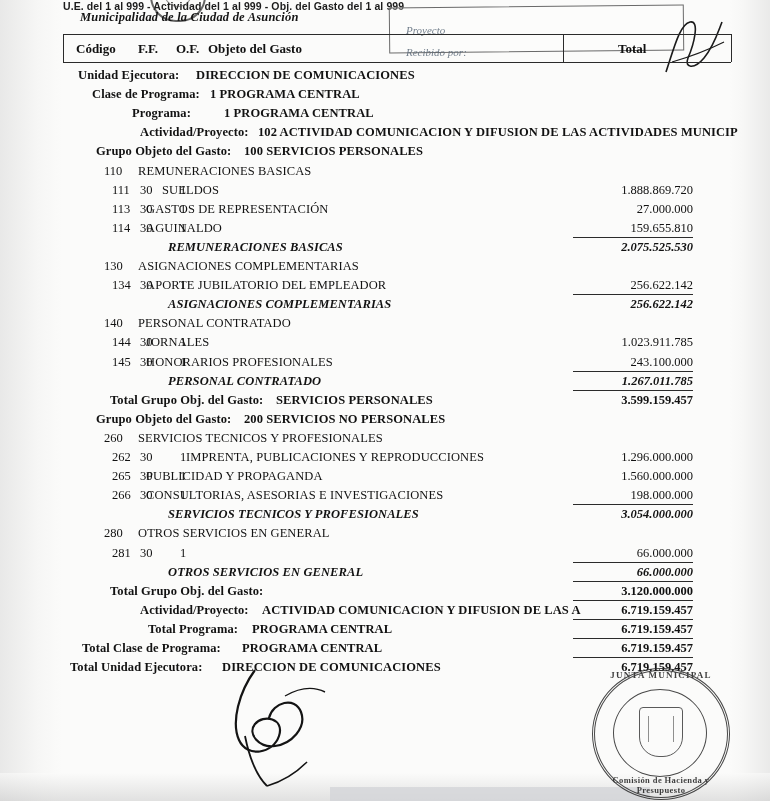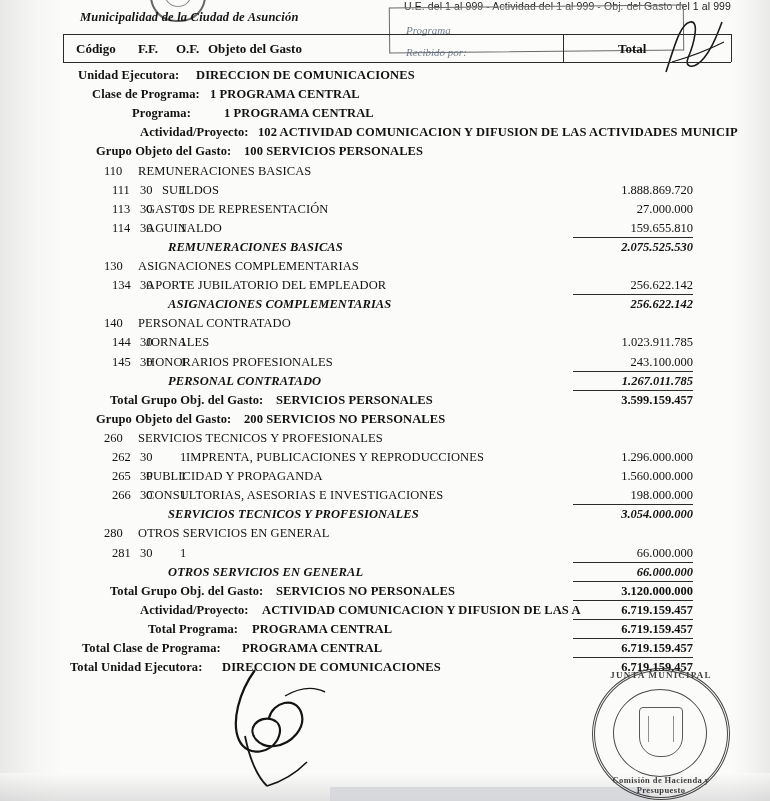--- a/index.html
+++ b/index.html
@@ -17,22 +17,23 @@
     background:#fbfbfa;
   }
   
   .scan-edge-left{position:absolute;left:0;top:0;width:62px;height:801px;background:linear-gradient(90deg,#d9d9d9 0%, #f2f2f1 60%, #fbfbfa 100%);opacity:.55;}
   .scan-edge-right{position:absolute;right:0;top:0;width:40px;height:801px;background:linear-gradient(270deg,#d8d8d8 0%, #f4f4f3 70%, #fbfbfa 100%);opacity:.5;}
   .scan-bottom{position:absolute;left:0;bottom:0;width:770px;height:28px;background:linear-gradient(0deg,#cfcfcf 0%,#fbfbfa 100%);opacity:.6;}
   .bottom-bar{position:absolute;left:330px;bottom:0;width:320px;height:14px;background:#d3d5d8;opacity:.8;}
 
   .topline{
     position:absolute;left:63px;top:0;width:668px;height:11px;
-    font-size:10.5px;letter-spacing:.1px;color:#1c1c1c;text-align:right;
+    font-size:10.5px;letter-spacing:.1px;color:#1c1c1c;text-align:left;
     font-family:"Liberation Sans", sans-serif;
+    font-weight:bold;
   }
   .muni{
     position:absolute;left:80px;top:10px;
     font-family:"Liberation Serif", serif;
     font-style:italic;font-weight:bold;font-size:12.5px;color:#141414;
     letter-spacing:.2px;
   }
   .logo{
     position:absolute;left:150px;top:-10px;width:52px;height:30px;
     border-radius:0 0 26px 26px;
@@ -114,21 +115,21 @@
   <div class="scan-edge-right"></div>
   <div class="scan-bottom"></div>
   <div class="bottom-bar"></div>
 
   <div class="topline">U.E. del 1 al 999 - Actividad del 1 al 999 - Obj. del Gasto del 1 al 999</div>
 
   <div class="logo"></div>
   <div class="muni">Municipalidad de la Ciudad de Asunción</div>
 
   <div class="stampbox"></div>
-  <div class="stamp-line" style="left:406px;top:24px;">Programa</div>
+  <div class="stamp-line" style="left:406px;top:24px;">Proyecto</div>
   <div class="stamp-line" style="left:406px;top:46px;">Recibido por:</div>
 
   <svg class="sig1" viewBox="0 0 70 60">
     <path d="M6,54 C14,30 20,6 30,4 C40,2 34,26 28,40 C24,50 34,52 44,40 C54,28 58,14 62,4" fill="none" stroke="#1b1b1b" stroke-width="1.6"></path>
     <path d="M12,44 C26,40 44,34 64,24" fill="none" stroke="#1b1b1b" stroke-width="1.2"></path>
   </svg>
 
   <div class="rule" style="left:63px;top:34px;width:668px;"></div>
   <div class="rule" style="left:63px;top:62px;width:668px;"></div>
   <div class="vrule" style="left:63px;top:34px;height:28px;"></div>
@@ -281,21 +282,20 @@
         <div class="c-of" style="left: 180px; top: 0px;">1</div>
         <div class="c-total" style="top: 0px;">66.000.000</div>
       </div>
       <div class="row" style="top: 564.6px;">
         <div class="c-desc bold ital" style="left: 168px; top: 0px;">OTROS SERVICIOS EN GENERAL</div>
         <div class="c-total bold ital" style="top: 0px;">66.000.000</div>
         <div class="sub-rule" style="top: -3px;"></div>
       </div>
       <div class="row" style="top: 583.7px;">
         <div class="c-desc bold" style="left: 110px; top: 0px;">Total Grupo Obj. del Gasto:</div>
-        <div class="c-desc bold" style="left: 276px; top: 0px;">SERVICIOS NO PERSONALES</div>
         <div class="c-total bold" style="top: 0px;">3.120.000.000</div>
         <div class="sub-rule" style="top: -3px;"></div>
       </div>
       <div class="row" style="top: 602.8px;">
         <div class="c-desc bold" style="left: 140px; top: 0px;">Actividad/Proyecto:</div>
         <div class="c-desc bold" style="left: 262px; top: 0px;">ACTIVIDAD COMUNICACION Y DIFUSION DE LAS A</div>
         <div class="c-total bold" style="top: 0px;">6.719.159.457</div>
         <div class="sub-rule" style="top: -3px;"></div>
       </div>
       <div class="row" style="top: 621.9px;">

